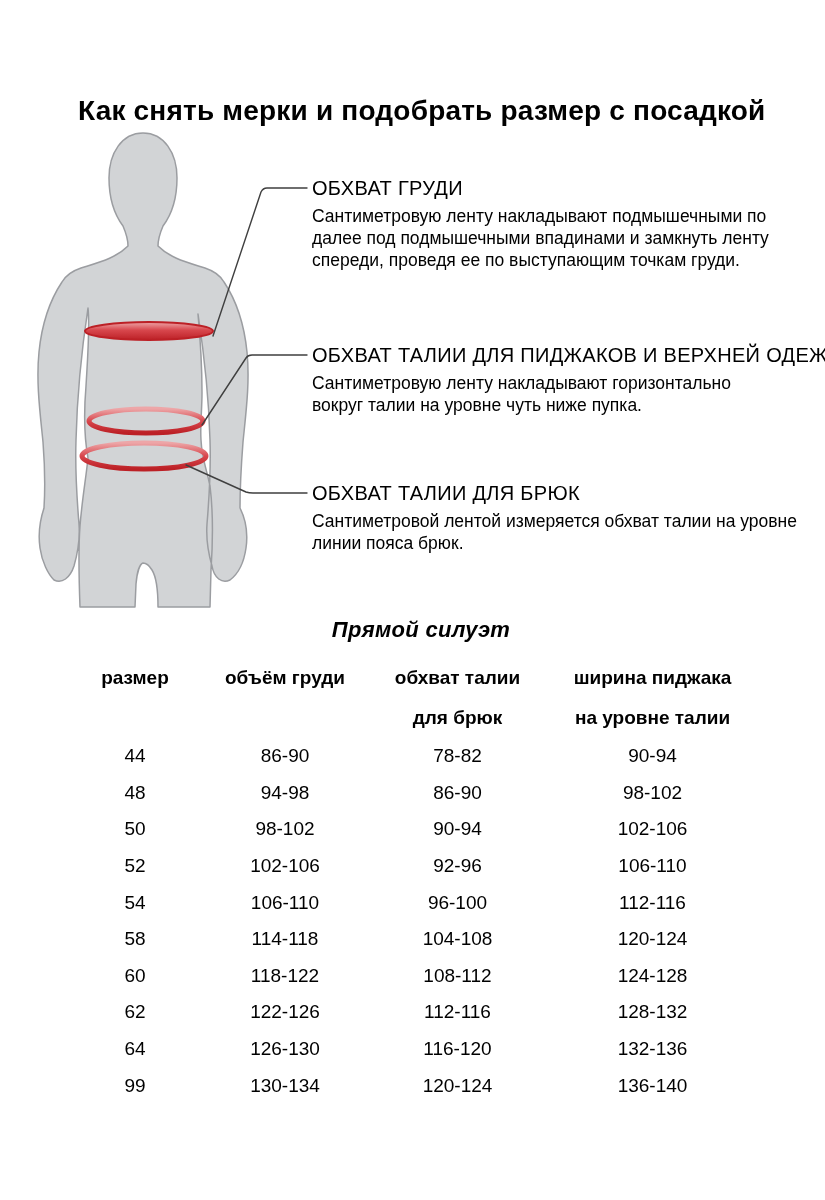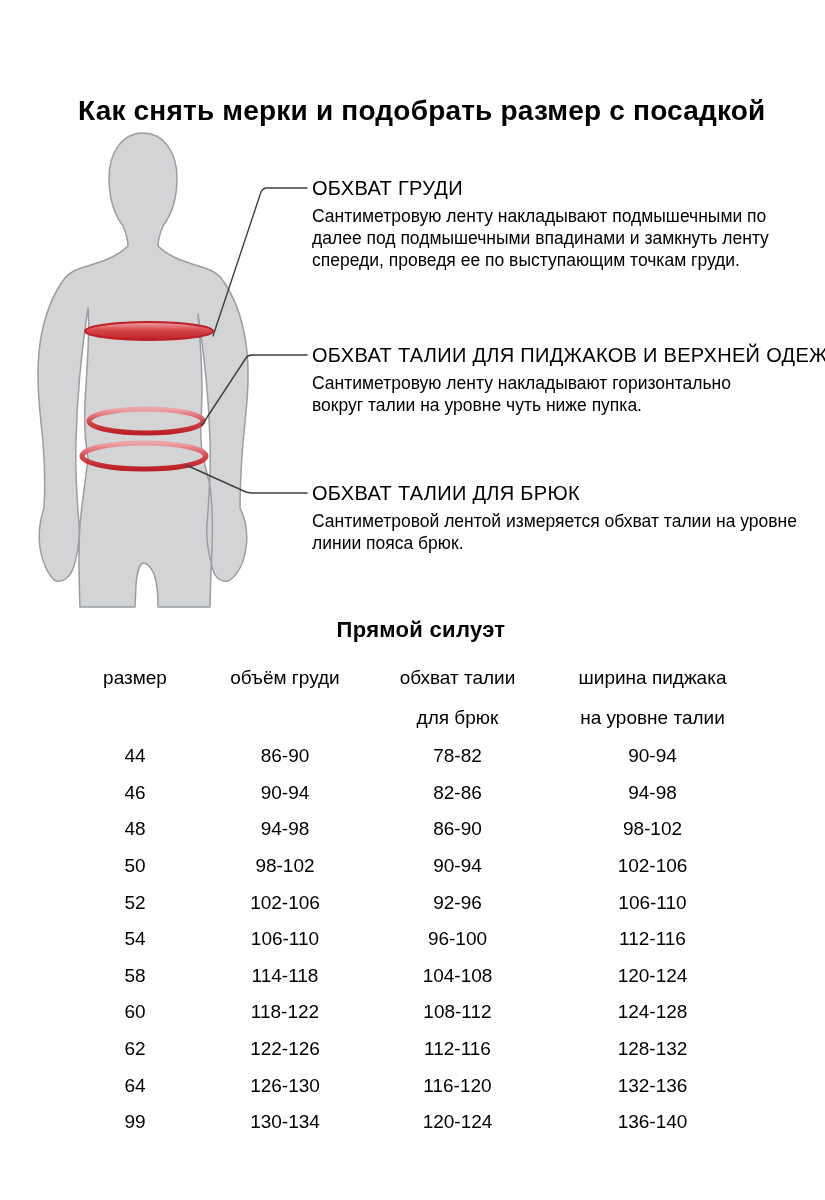--- a/index.html
+++ b/index.html
@@ -26,23 +26,23 @@
   .annotation .ann-desc{margin-top:5px;font-size:17.5px;line-height:22px;}
   .ann-1{left:312px;top:176px;}
   .ann-2{left:312px;top:343px;}
   .ann-3{left:312px;top:481px;}
 
   .gstopA{stop-color:var(--band_red_light);}
   .gstopB{stop-color:var(--band_red_mid);}
   .gstopC{stop-color:var(--band_red_dark);}
 
   .table-wrap{position:absolute;left:70px;top:612px;width:690px;height:575px;}
-  .table-title{position:absolute;left:12px;right:0;top:5px;text-align:center;font-size:22px;font-weight:bold;letter-spacing:0.3px;}
+  .table-title{position:absolute;left:12px;right:0;top:5px;text-align:center;font-size:22px;font-weight:bold;letter-spacing:0.3px;font-style:italic;}
   table.size-table{position:absolute;left:0;top:46px;width:690px;border-collapse:collapse;table-layout:fixed;}
-  table.size-table th{font-weight:normal;font-size:19px;line-height:40px;vertical-align:top;text-align:center;height:80px;}
+  table.size-table th{font-weight:bold;font-size:19px;line-height:40px;vertical-align:top;text-align:center;height:80px;}
   table.size-table td{font-size:19px;height:36.6px;text-align:center;vertical-align:middle;}
 </style>
 </head>
 <body>
 
 <div class="page">
 
   <div class="page-title">Как снять мерки и подобрать размер с посадкой</div>
 
   <svg class="figure-svg" viewBox="0 0 825 1200" xmlns="http://www.w3.org/2000/svg" aria-hidden="true">
@@ -171,26 +171,20 @@
         </tr>
       </thead>
       <tbody>
         <tr>
           <td>44</td>
           <td>86-90</td>
           <td>78-82</td>
           <td>90-94</td>
         </tr>
         <tr>
-          <td>46</td>
-          <td>90-94</td>
-          <td>82-86</td>
-          <td>94-98</td>
-        </tr>
-        <tr>
           <td>48</td>
           <td>94-98</td>
           <td>86-90</td>
           <td>98-102</td>
         </tr>
         <tr>
           <td>50</td>
           <td>98-102</td>
           <td>90-94</td>
           <td>102-106</td>

